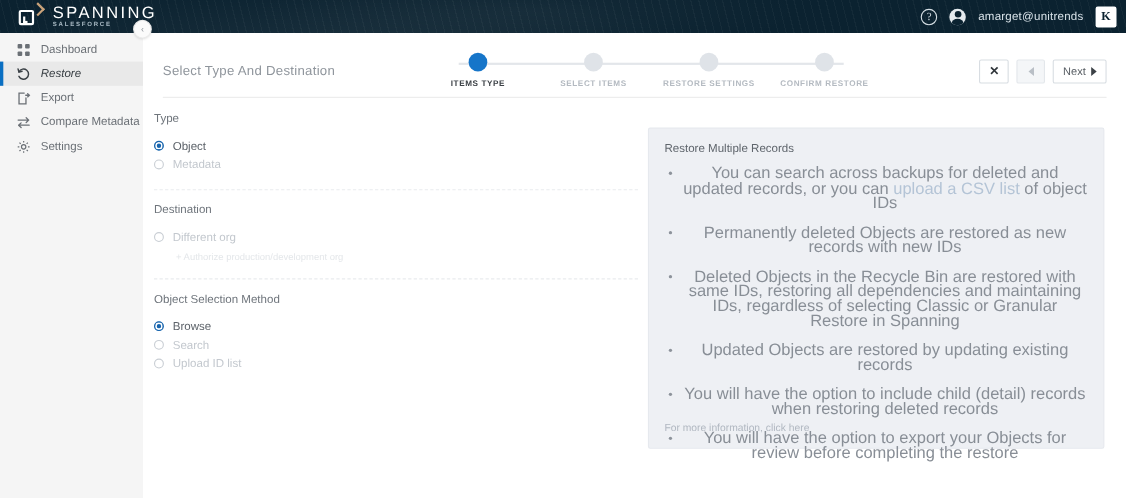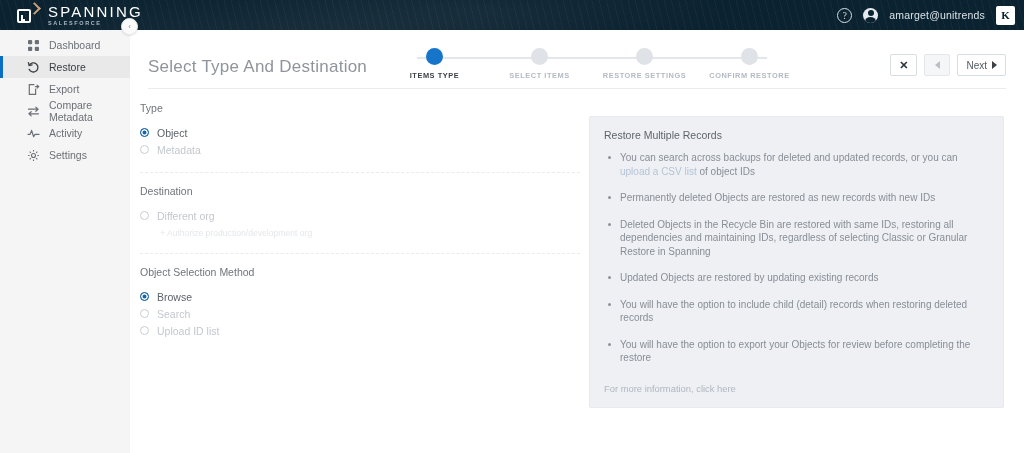--- a/index.html
+++ b/index.html
@@ -74,45 +74,45 @@
     font-family: "Liberation Serif", serif; cursor: pointer;
   }
 
   
   .sidebar {
     position: absolute; top: 30px; left: 0; width: 130px; height: 423px;
     background: #f5f5f5; padding-top: 4px;
   }
   .nav-item {
     display: flex; align-items: center; gap: 9px;
-    height: 22px; padding-left: 24px;
+    height: 22px; padding-left: 12px;
     font-size: 10.5px; color: #6b7076; cursor: pointer;
     border-left: 3px solid transparent; position: relative;
   }
   .nav-item.active {
-    background: #e9e9e9; color: #3a4045; border-left-color: #0a6fc2;
+    background: #e9e9e9; color: #3a4045; border-left-color: #0a6fc2; font-style: italic;
   }
   .nav-ico { width: 13px; height: 13px; flex: 0 0 13px; display: block; }
   .nav-ico svg { display: block; }
   .collapse-btn {
     position: absolute; top: 18px; left: 121px;
     width: 17px; height: 17px; border-radius: 50%;
     background: #fbfbfb; border: 1px solid #ebebeb;
     box-shadow: 0 1px 2px rgba(0,0,0,.10);
     display: flex; align-items: center; justify-content: center;
     font-size: 8px; color: #8a9197; cursor: pointer; z-index: 25;
   }
 
   
   .main { position: absolute; top: 30px; left: 130px; width: 894px; height: 423px; background: #fff; }
 
   .pagehead { position: relative; height: 58px; }
   .page-title {
     position: absolute; left: 18px; top: 27px;
-    font-size: 17px; color: #8f959c; letter-spacing: .25px;
+    font-size: 12px; color: #8f959c; letter-spacing: .25px;
   }
   .head-rule {
     position: absolute; left: 18px; right: 18px; top: 58px;
     height: 1px; background: #ececec;
   }
 
   
   .stepper {
     position: absolute; left: 252px; top: 18px; width: 420px; height: 38px;
   }
@@ -169,21 +169,21 @@
   
   .info {
     position: absolute; left: 459px; top: 86px; width: 415px; height: 292px;
     background: #eef0f4; border: 1px solid #e6e9ee; border-radius: 2px;
     padding: 12px 14px 0 14px;
   }
   .info h3 { font-size: 10.5px; font-weight: 400; color: #5f656c; margin-bottom: 10px; }
   .info ul { list-style: none; }
   .info li {
     position: relative; padding-left: 16px; margin-bottom: 13px;
-    font-size: 10px; line-height: 13.5px; color: #888e96;
+    font-size: 15px; line-height: 13.5px; color: #888e96; text-align: center;
   }
   .info li::before {
     content: ""; position: absolute; left: 4px; top: 5px;
     width: 3px; height: 3px; border-radius: 50%; background: #8d939b;
   }
   .info .lnk { color: #b4c4d6; }
   .info-foot {
     position: absolute; left: 14px; bottom: 13px;
     font-size: 9.4px; color: #b0b7c0; cursor: pointer;
   }
@@ -252,28 +252,20 @@
     <div class="nav-item">
       <span class="nav-ico">
         <svg width="13" height="13" viewBox="0 0 13 13" fill="none" stroke="#6b7076" stroke-width="1.2" stroke-linecap="round" stroke-linejoin="round">
           <path d="M1.5 4.2h9.6M8.8 2.1l2.3 2.1-2.3 2.1"></path>
             <path d="M11.5 8.8H1.9M4.2 6.7 1.9 8.8l2.3 2.1"></path>
         </svg>
       </span>
       <span>Compare Metadata</span>
     </div>
 
-    <div class="nav-item">
-      <span class="nav-ico">
-        <svg width="13" height="13" viewBox="0 0 13 13" fill="none" stroke="#6b7076" stroke-width="1.2" stroke-linecap="round" stroke-linejoin="round">
-          <path d="M1 7.4h2.1L4.6 3.4l2 6.3 1.5-2.3h3.9"></path>
-        </svg>
-      </span>
-      <span>Activity</span>
-    </div>
 
     <div class="nav-item">
       <span class="nav-ico">
         <svg width="13" height="13" viewBox="0 0 13 13" fill="none" stroke="#6b7076" stroke-width="1.1">
           <circle cx="6.5" cy="6.5" r="2"></circle>
           <path d="M6.5 1.1v1.5M6.5 10.4v1.5M1.1 6.5h1.5M10.4 6.5h1.5M2.7 2.7l1.1 1.1M9.2 9.2l1.1 1.1M10.3 2.7 9.2 3.8M3.8 9.2l-1.1 1.1"></path>
         </svg>
       </span>
       <span>Settings</span>
     </div>

